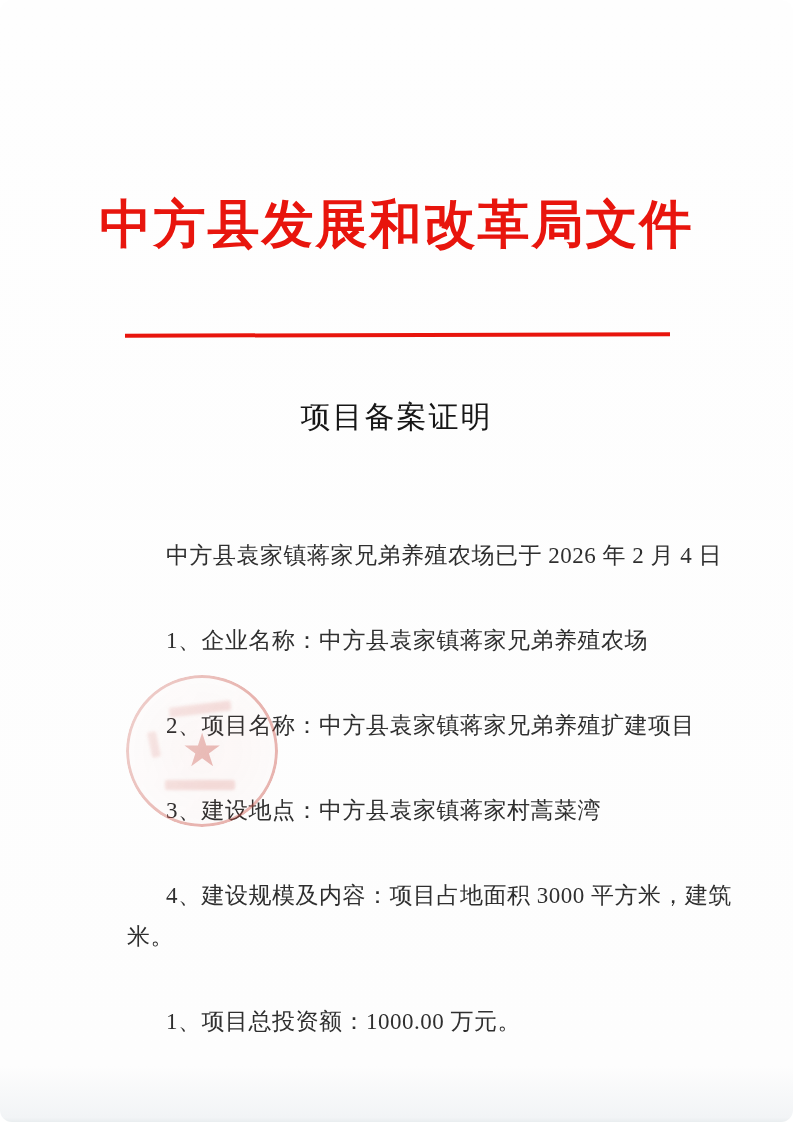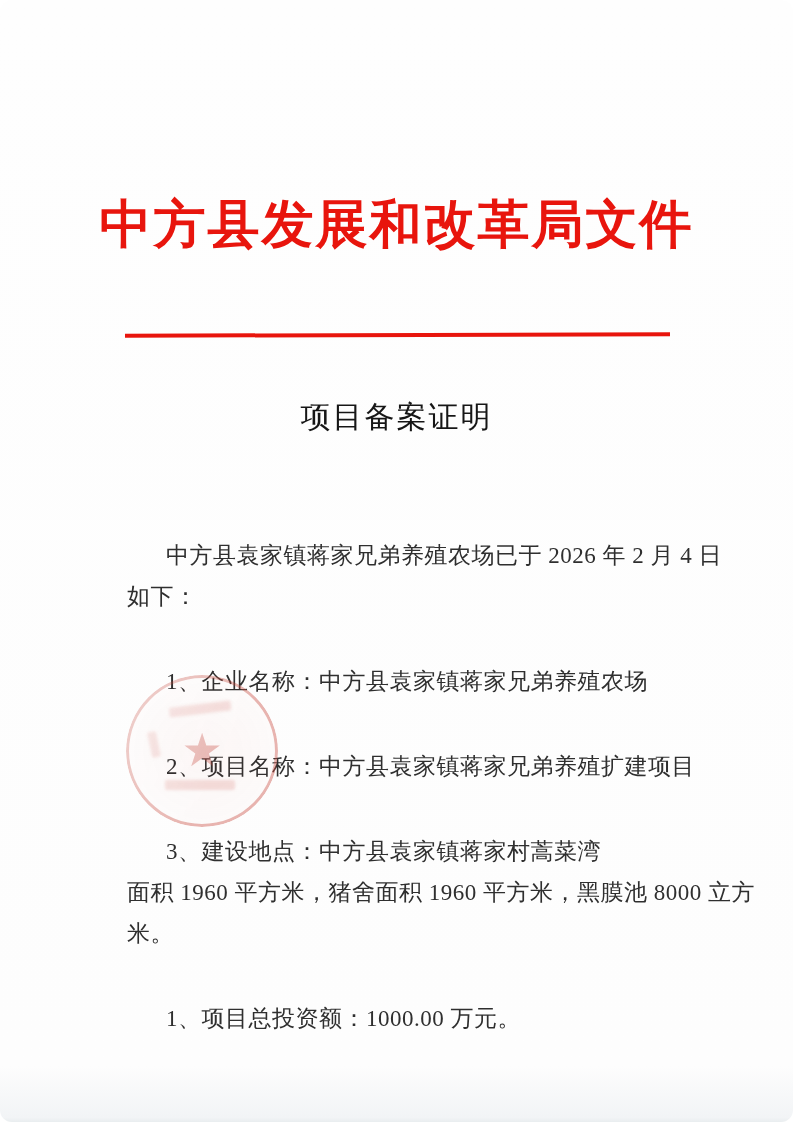--- a/index.html
+++ b/index.html
@@ -119,25 +119,24 @@
 <div class="page">
 
   <h1 class="header-title">中方县发展和改革局文件</h1>
 
   <div class="red-rule"></div>
 
   <h2 class="doc-title">项目备案证明</h2>
 
   <div class="body-block">
     <div class="line indent">中方县袁家镇蒋家兄弟养殖农场已于 2026 年 2 月 4 日</div>
-    <div class="line">如下：</div>
     <div class="line indent">1、企业名称：中方县袁家镇蒋家兄弟养殖农场</div>
     <div class="line indent">2、项目名称：中方县袁家镇蒋家兄弟养殖扩建项目</div>
     <div class="line indent">3、建设地点：中方县袁家镇蒋家村蒿菜湾</div>
-    <div class="line">面积 1960 平方米，猪舍面积 1960 平方米，黑膜池 8000 立方</div>
+    <div class="line indent">4、建设规模及内容：项目占地面积 3000 平方米，建筑</div>
     <div class="line">米。</div>
     <div class="line indent">1、项目总投资额：1000.00 万元。</div>
   </div>
 
   <div class="seal">
     <span class="seal-star">★</span>
     <span class="seal-mark m1"></span>
     <span class="seal-mark m2"></span>
     <span class="seal-mark m3"></span>
   </div>

